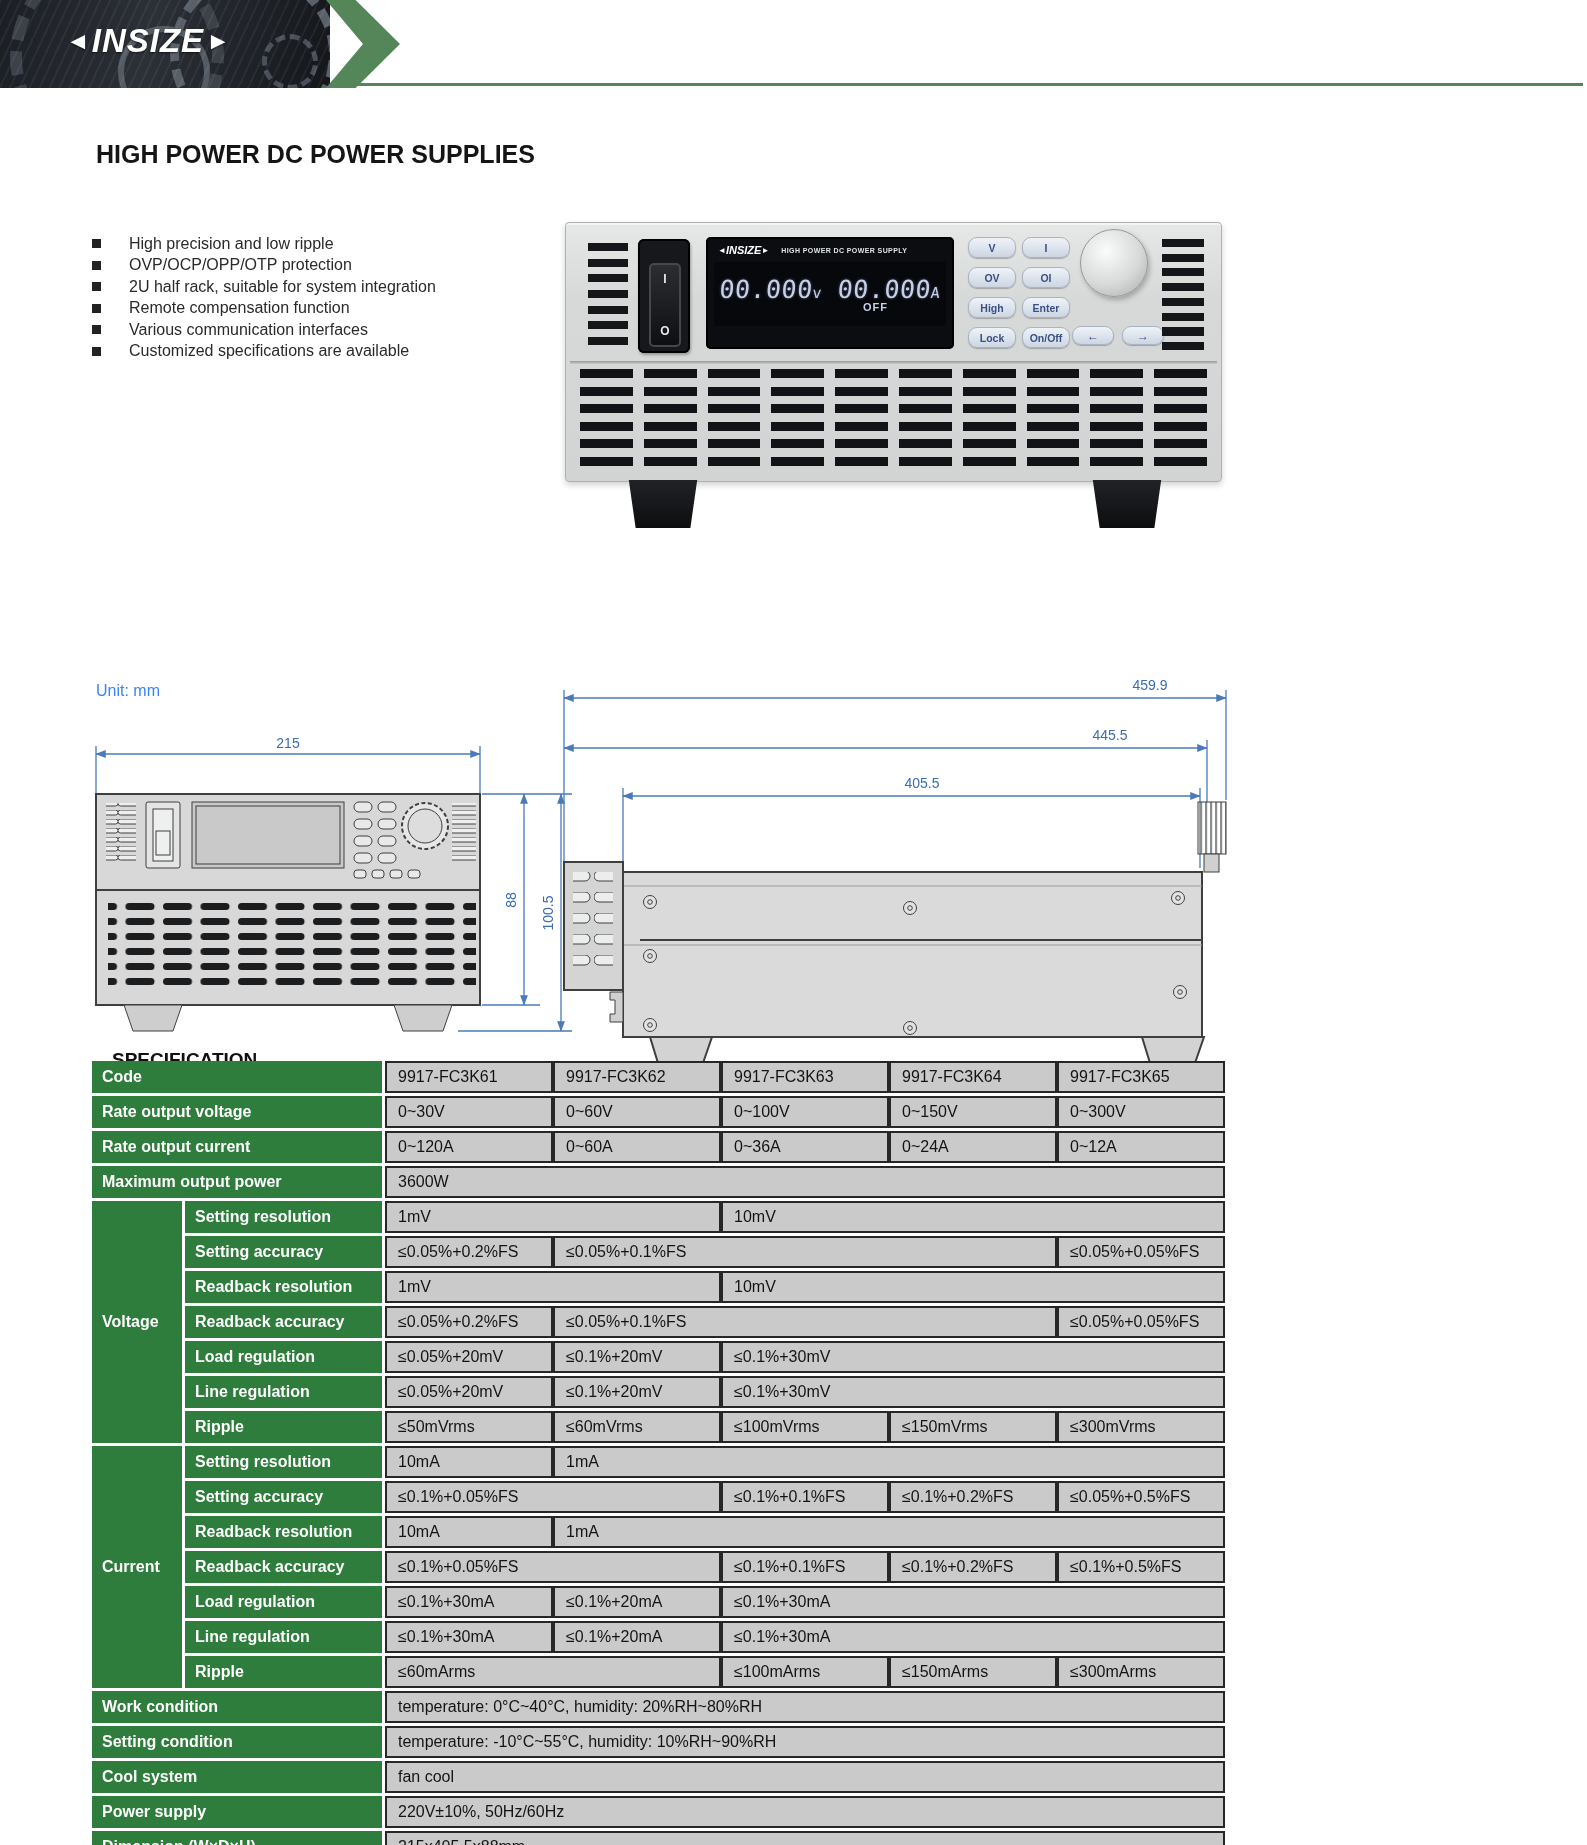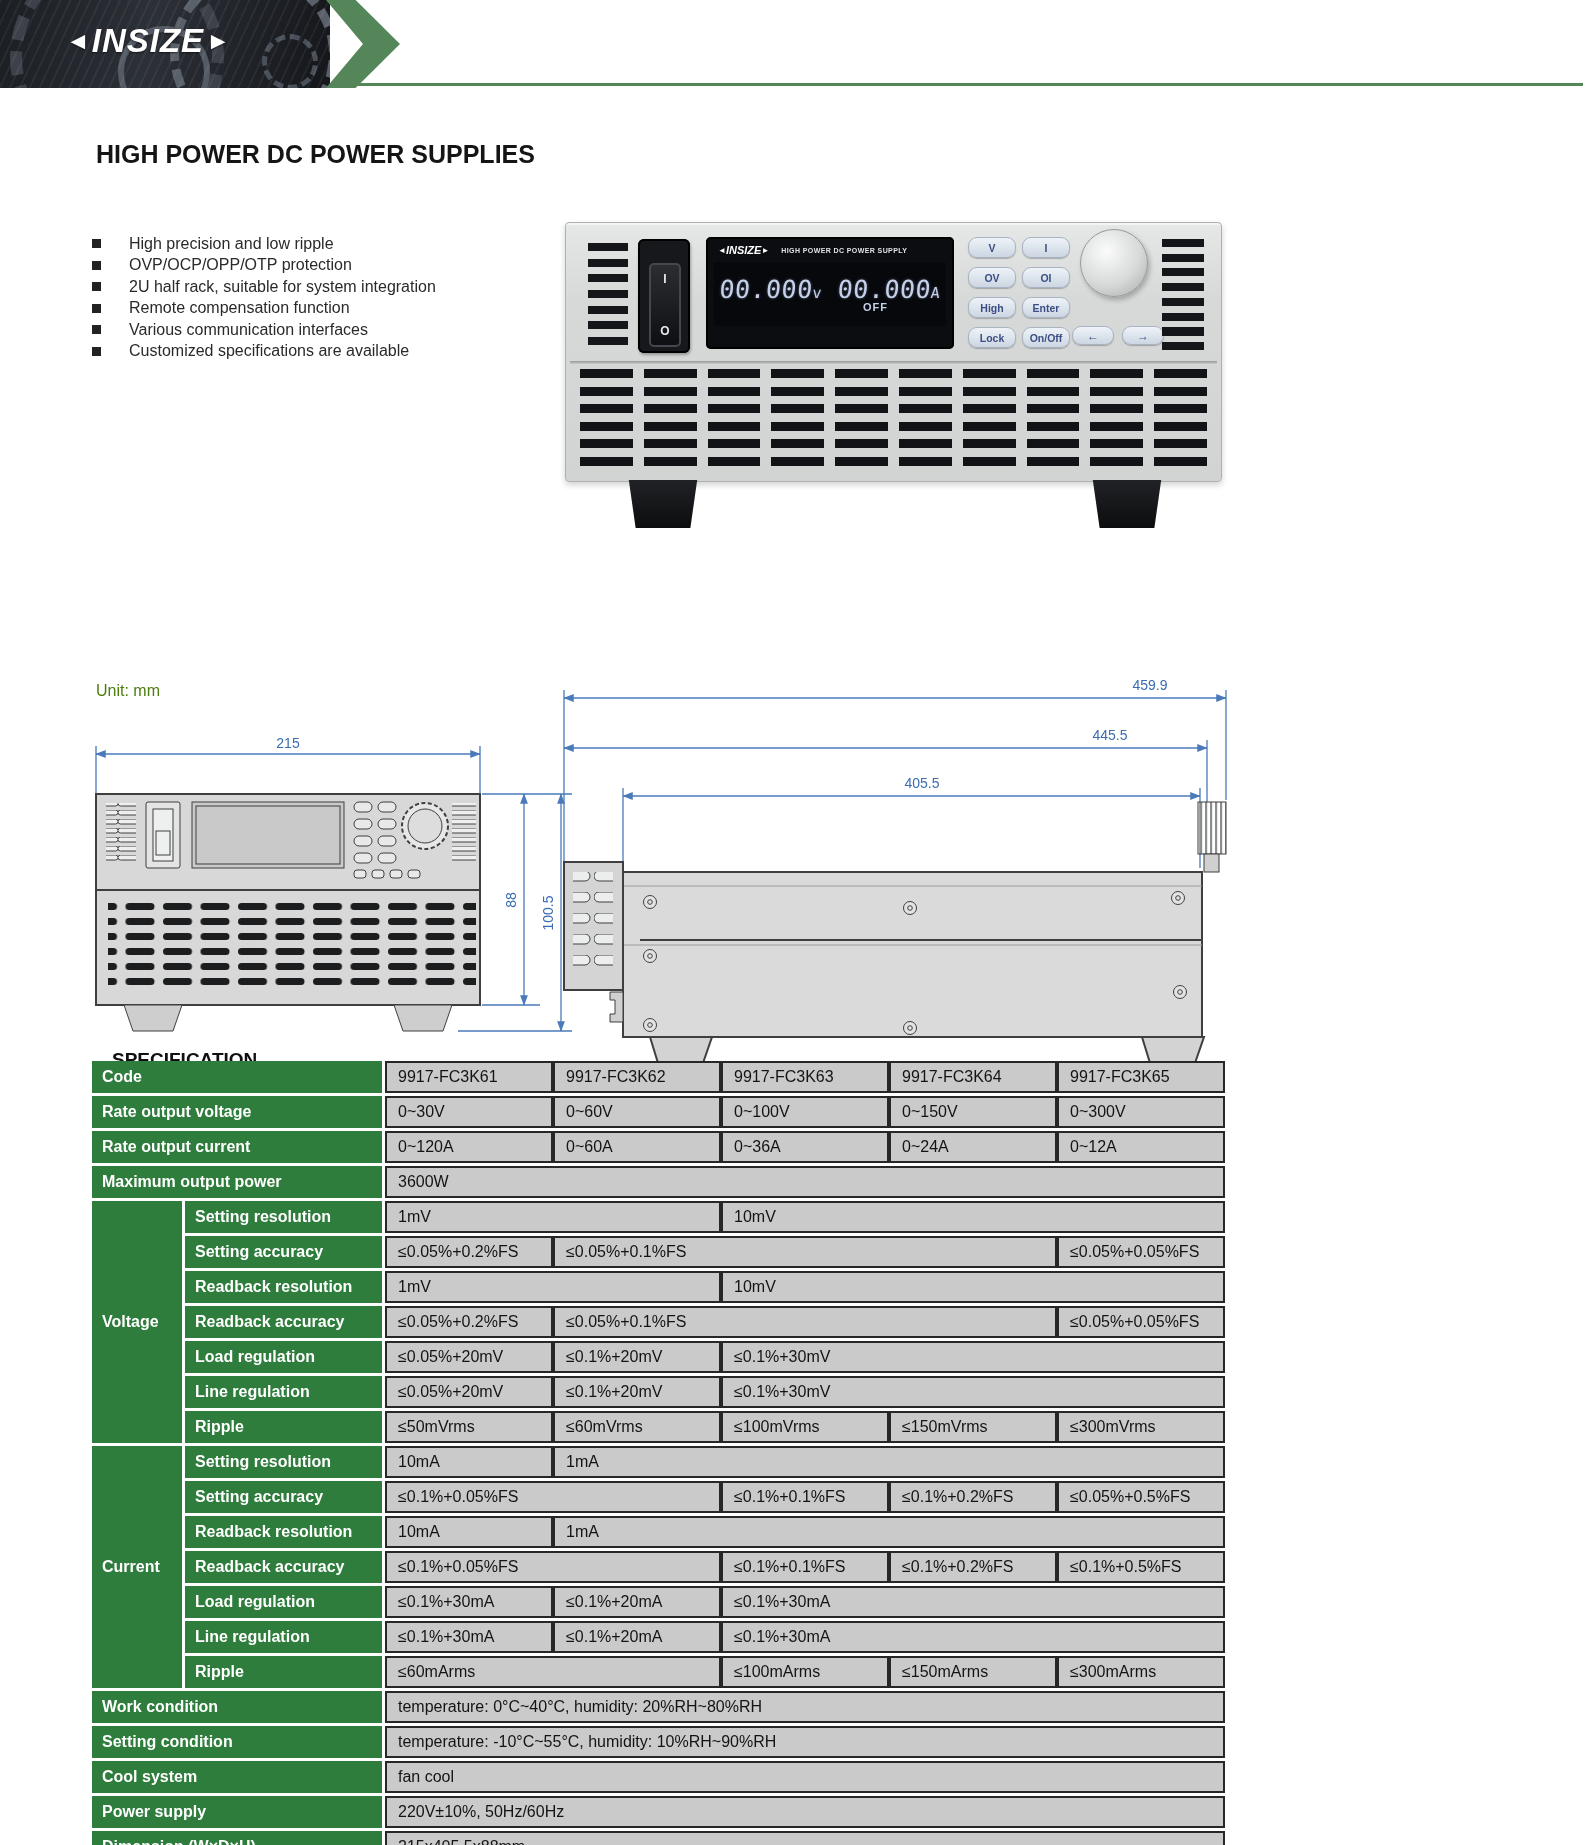--- a/index.html
+++ b/index.html
@@ -69,21 +69,21 @@
   .akey{width:40px;height:17px;font-size:12px}
   .dv-split{position:absolute;left:4px;right:4px;top:138px;height:3px;
     background:linear-gradient(180deg,#979a99,#c9cbca)}
   .dv-lower{position:absolute;left:14px;top:146px;width:627px;height:106px;display:flex;gap:11px}
   .dv-lower div{flex:1;background:repeating-linear-gradient(180deg,#121316 0 9px,transparent 9px 17.6px)}
   .dv-foot{position:absolute;top:258px;width:76px;height:48px;
     background:linear-gradient(180deg,#212225,#0c0d0f);clip-path:polygon(5% 0,95% 0,86% 100%,14% 100%)}
   .f1{left:60px}.f2{left:524px}
 
   
-  .unit-label{position:absolute;left:96px;top:682px;font-size:16px;color:#4d7c0f}
+  .unit-label{position:absolute;left:96px;top:682px;font-size:16px;color:#3b82f6}
   .drw{position:absolute;pointer-events:none}
   .drw text{font-family:"Liberation Sans",sans-serif;font-size:14px;fill:#3a6cb0}
   .dimln{stroke:#4a7ab8;stroke-width:1.3;fill:none}
   .bodyln{stroke:#3f3f3f;fill:none}
 
   
   .spec-h{position:absolute;left:95px;top:1032px;font-size:19px;font-weight:bold;color:#101010;margin:17px}
   table.spec{position:absolute;left:92px;top:1058px;width:1133px;border-collapse:separate;
     border-spacing:0 3px;table-layout:fixed}
   table.spec td{height:26px;font-size:16px;vertical-align:middle;overflow:hidden;white-space:nowrap}

